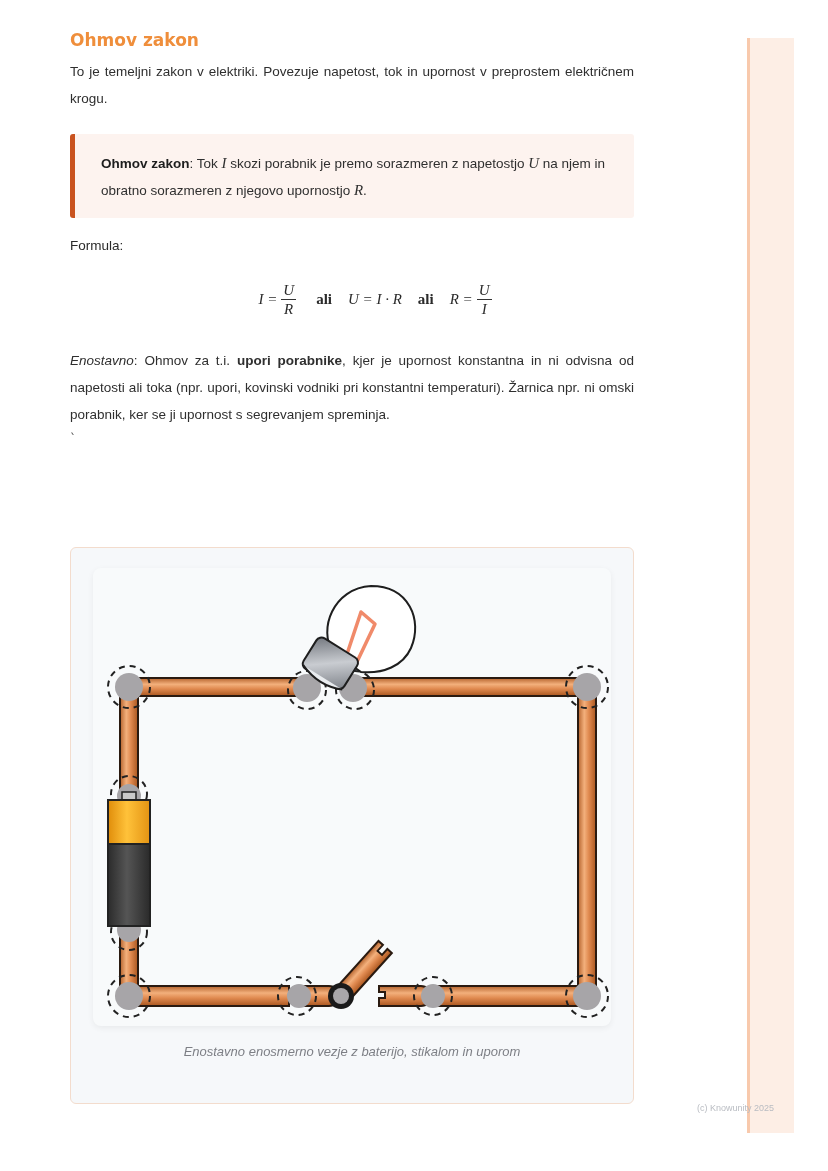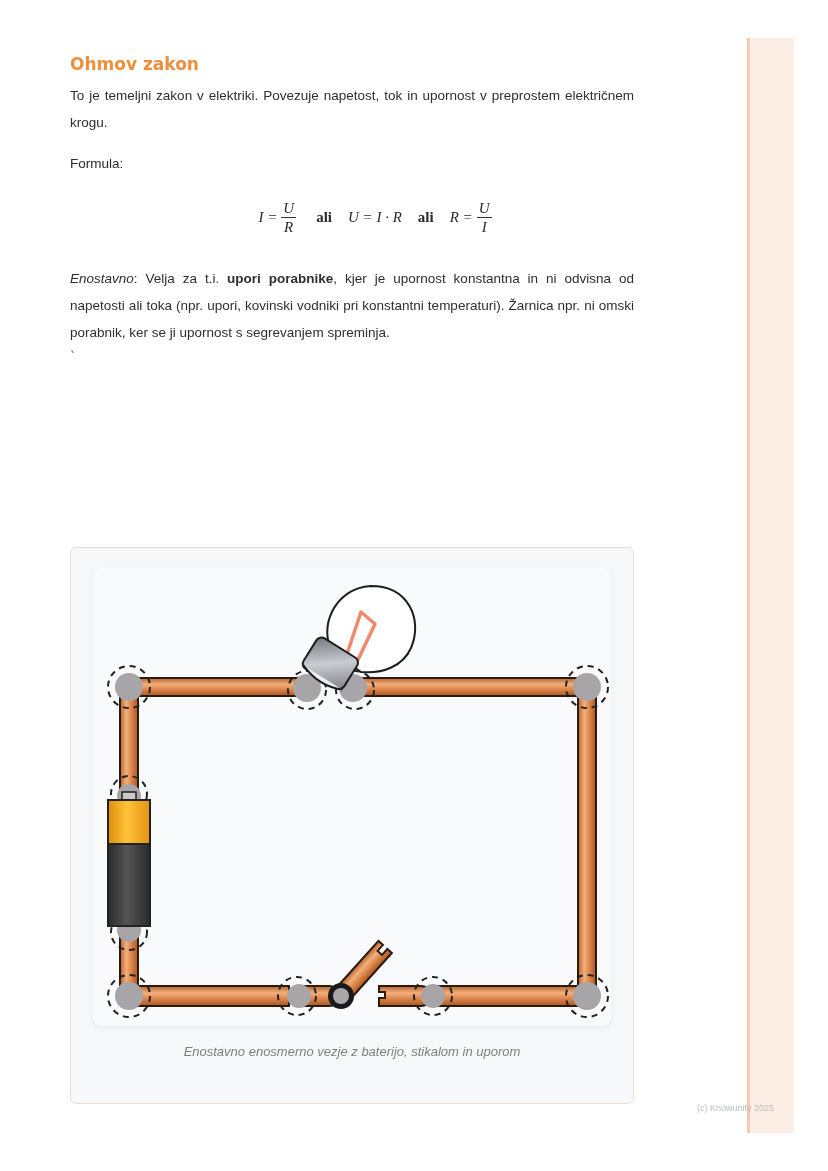--- a/index.html
+++ b/index.html
@@ -1,20 +1,20 @@
 <!DOCTYPE html>
 <html><head>
 <meta charset="utf-8">
 <style>
   html, body { margin: 0; padding: 0; }
   body {
     width: 828px; height: 1171px; background: #ffffff; position: relative; overflow: hidden;
     font-family: "DejaVu Sans", sans-serif; color: #2b2b2b;
   }
-  .page { position: absolute; left: 70px; top: 52px; width: 564px; }
+  .page { position: absolute; left: 70px; top: 28px; width: 564px; }
   .title {
     color: #ef8e3b; font-weight: bold; font-size: 17px; margin: 0; line-height: 24px;
     font-family: "DejaVu Sans", sans-serif;
   }
   .para {
     font-size: 13.5px; line-height: 27px; text-align: justify; margin: 6px 0 0 0;
     font-family: "Liberation Sans", sans-serif; color: #2f2f2f;
   }
   .callout {
     margin-top: 22px; background: #fdf3ef; border-left: 5px solid #c9531f; border-radius: 3px;
@@ -62,20 +62,23 @@
     text-align: center;
   }
 </style>
 </head>
 <body>
 
 <div class="page">
   <h2 class="title">Ohmov zakon</h2>
   <p class="para">To je temeljni zakon v elektriki. Povezuje napetost, tok in upornost v preprostem električnem krogu.</p>
 
+  <div class="callout">
+    <b>Ohmov zakon</b><span>: Tok </span><span class="mathv">I</span><span> skozi porabnik je premo sorazmeren z napetostjo </span><span class="mathv">U</span><span> na njem in obratno sorazmeren z njegovo upornostjo </span><span class="mathv">R</span><span>.</span>
+  </div>
 
   <div class="label">Formula:</div>
 
   <div class="formula">
     <span class="fgroup">
       <span class="it">I =</span>
       <span class="frac">
         <span class="num">U</span>
         <span class="den">R</span>
       </span>
@@ -86,21 +89,21 @@
     <span class="fgroup">
       <span class="it">R =</span>
       <span class="frac">
         <span class="num">U</span>
         <span class="den">I</span>
       </span>
     </span>
   </div>
 
   <div class="para2">
-    <i>Enostavno</i><span>: Velja za t.i. </span><b>upori porabnike</b><span>, kjer je upornost konstantna in ni odvisna od napetosti ali toka (npr. upori, kovinski vodniki pri konstantni temperaturi). Žarnica npr. ni omski porabnik, ker se ji upornost s segrevanjem spreminja.</span>
+    <i>Enostavno</i><span>: Ohmov za t.i. </span><b>upori porabnike</b><span>, kjer je upornost konstantna in ni odvisna od napetosti ali toka (npr. upori, kovinski vodniki pri konstantni temperaturi). Žarnica npr. ni omski porabnik, ker se ji upornost s segrevanjem spreminja.</span>
   </div>
   <div class="tick">`</div>
 </div>
 
 <div class="figure">
   <div class="figure-inner">
     <svg width="518" height="458" viewBox="0 0 518 458">
       <defs>
         <linearGradient id="wireH" x1="0" y1="0" x2="0" y2="1">
           <stop offset="0" stop-color="#b4622c"></stop>

